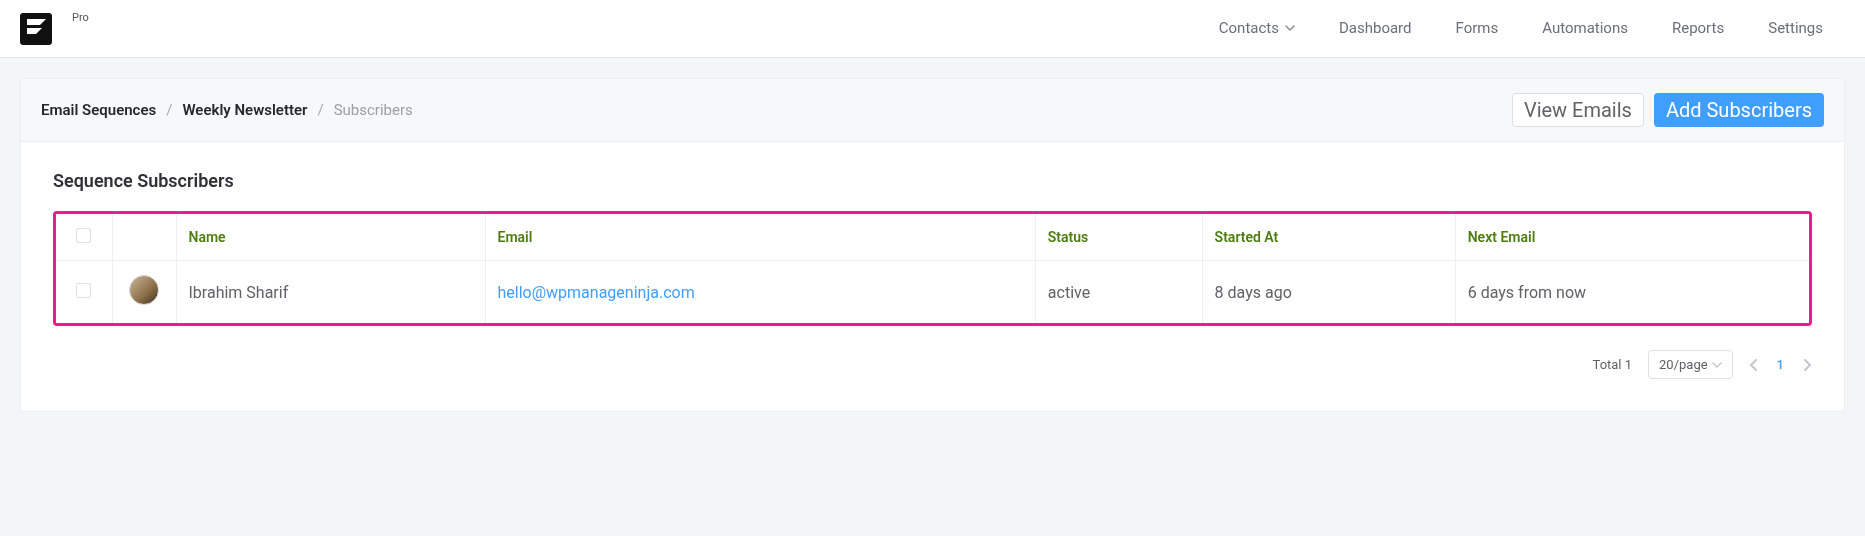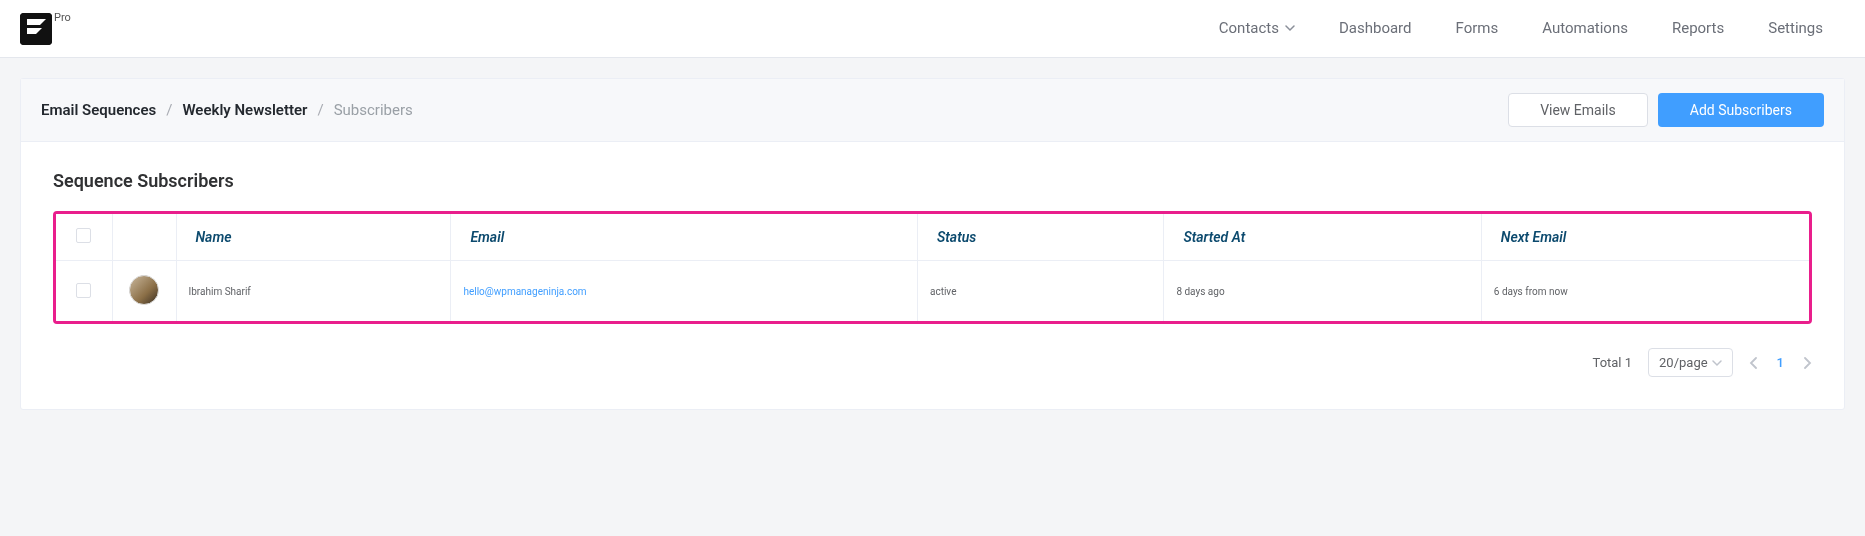--- a/index.html
+++ b/index.html
@@ -16,21 +16,21 @@
       background: #fff;
       display: flex;
       align-items: center;
       padding: 0 20px;
       height: 58px;
       border-bottom: 1px solid #e4e7ed;
     }
     .logo-wrap {
       display: flex;
       align-items: flex-start;
-      gap: 2px;
+      gap: 20px;
     }
     .logo {
       width: 32px;
       height: 32px;
       background: #111;
       border-radius: 4px;
       position: relative;
       overflow: hidden;
     }
     .logo svg { display:block; }
@@ -95,22 +95,22 @@
     }
     .breadcrumb .crumb-muted {
       color: #9aa0a6;
     }
     .header-spacer { flex: 1; }
     .btn {
       display: inline-flex;
       align-items: center;
       justify-content: center;
       height: 34px;
-      padding: 0 31px;
-      font-size: 14px;
+      padding: 0 11px;
+      font-size: 20px;
       border-radius: 4px;
       cursor: pointer;
       border: 1px solid transparent;
     }
     .btn-default {
       background: #fff;
       border: 1px solid #dcdfe6;
       color: #606266;
       margin-right: 10px;
     }
@@ -132,33 +132,32 @@
       border-radius: 4px;
       overflow: hidden;
     }
     table {
       width: 100%;
       border-collapse: collapse;
       background: #fff;
     }
     thead th {
       text-align: left;
-      padding: 14px 19px;
+      padding: 14px 12px;
       font-size: 14px;
       font-weight: 600;
-      color: #0c4a6e;
+      color: #4d7c0f;
       background: #fff;
       border-bottom: 1px solid #ebeef5;
       border-right: 1px solid #ebeef5;
-      font-style: italic;
     }
     thead th:last-child { border-right: none; }
     tbody td {
       padding: 14px 12px;
-      font-size: 10px;
+      font-size: 16px;
       color: #606266;
       border-right: 1px solid #ebeef5;
       vertical-align: middle;
     }
     tbody td:last-child { border-right: none; }
     .col-check { width: 56px; text-align: center; }
     .col-avatar { width: 64px; text-align: center; }
     .checkbox {
       width: 15px;
       height: 15px;

